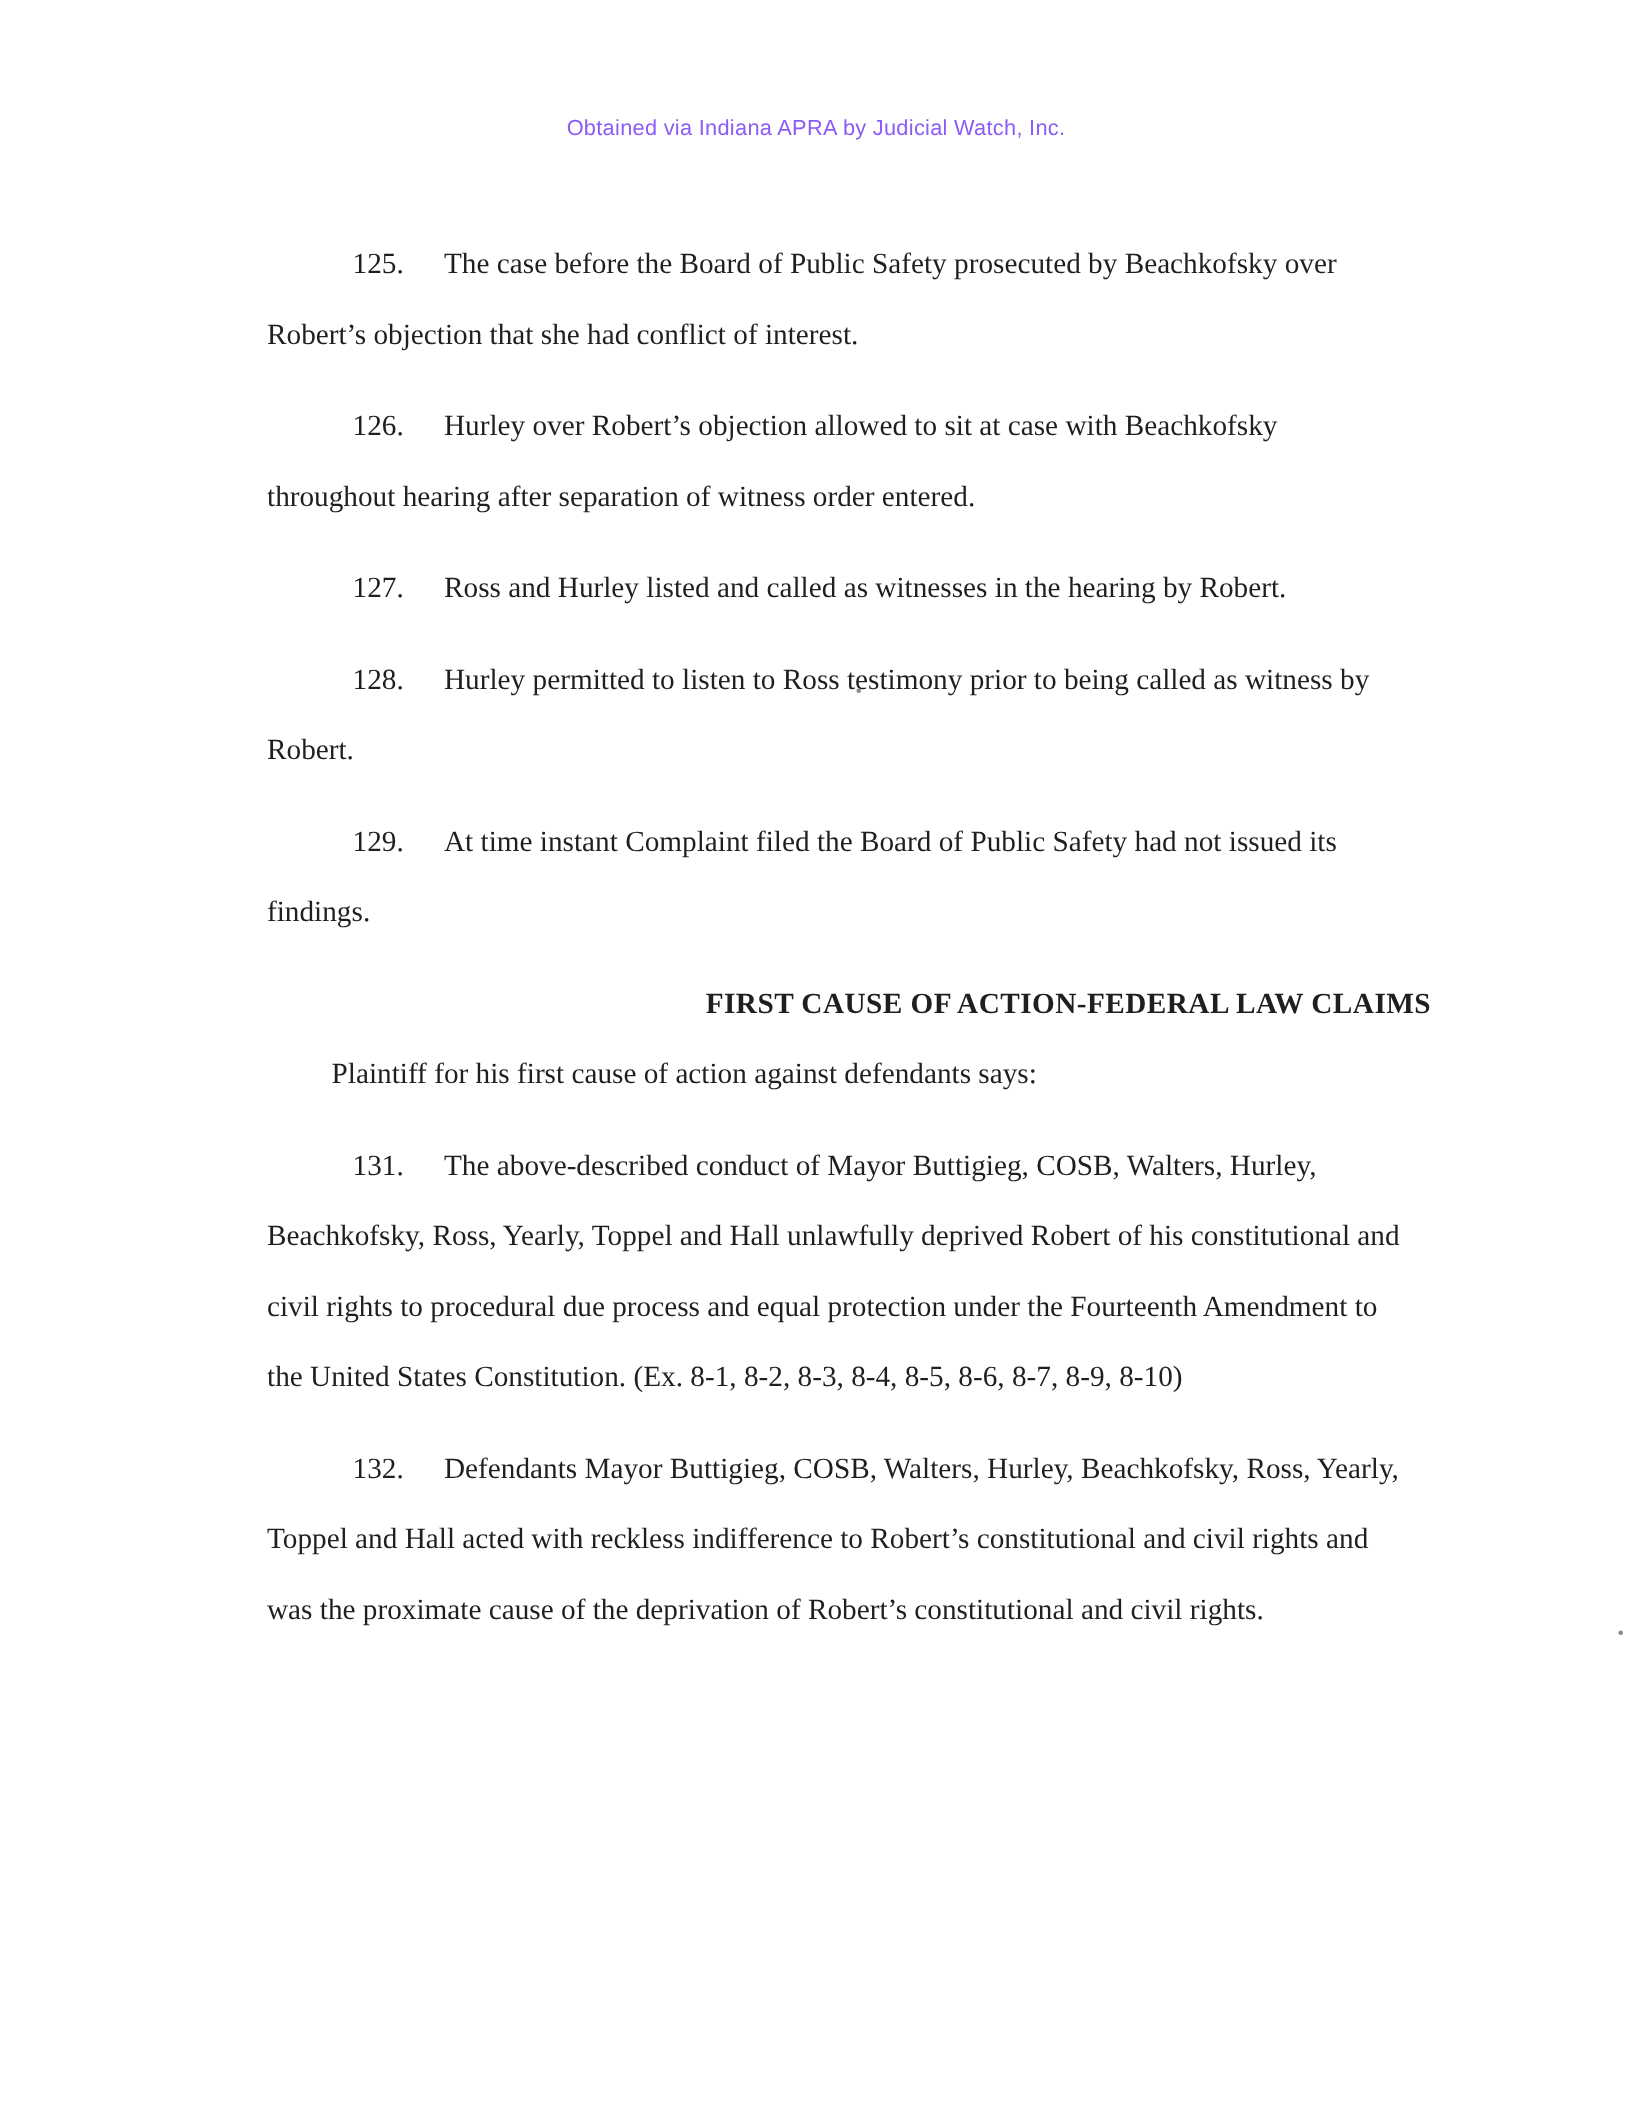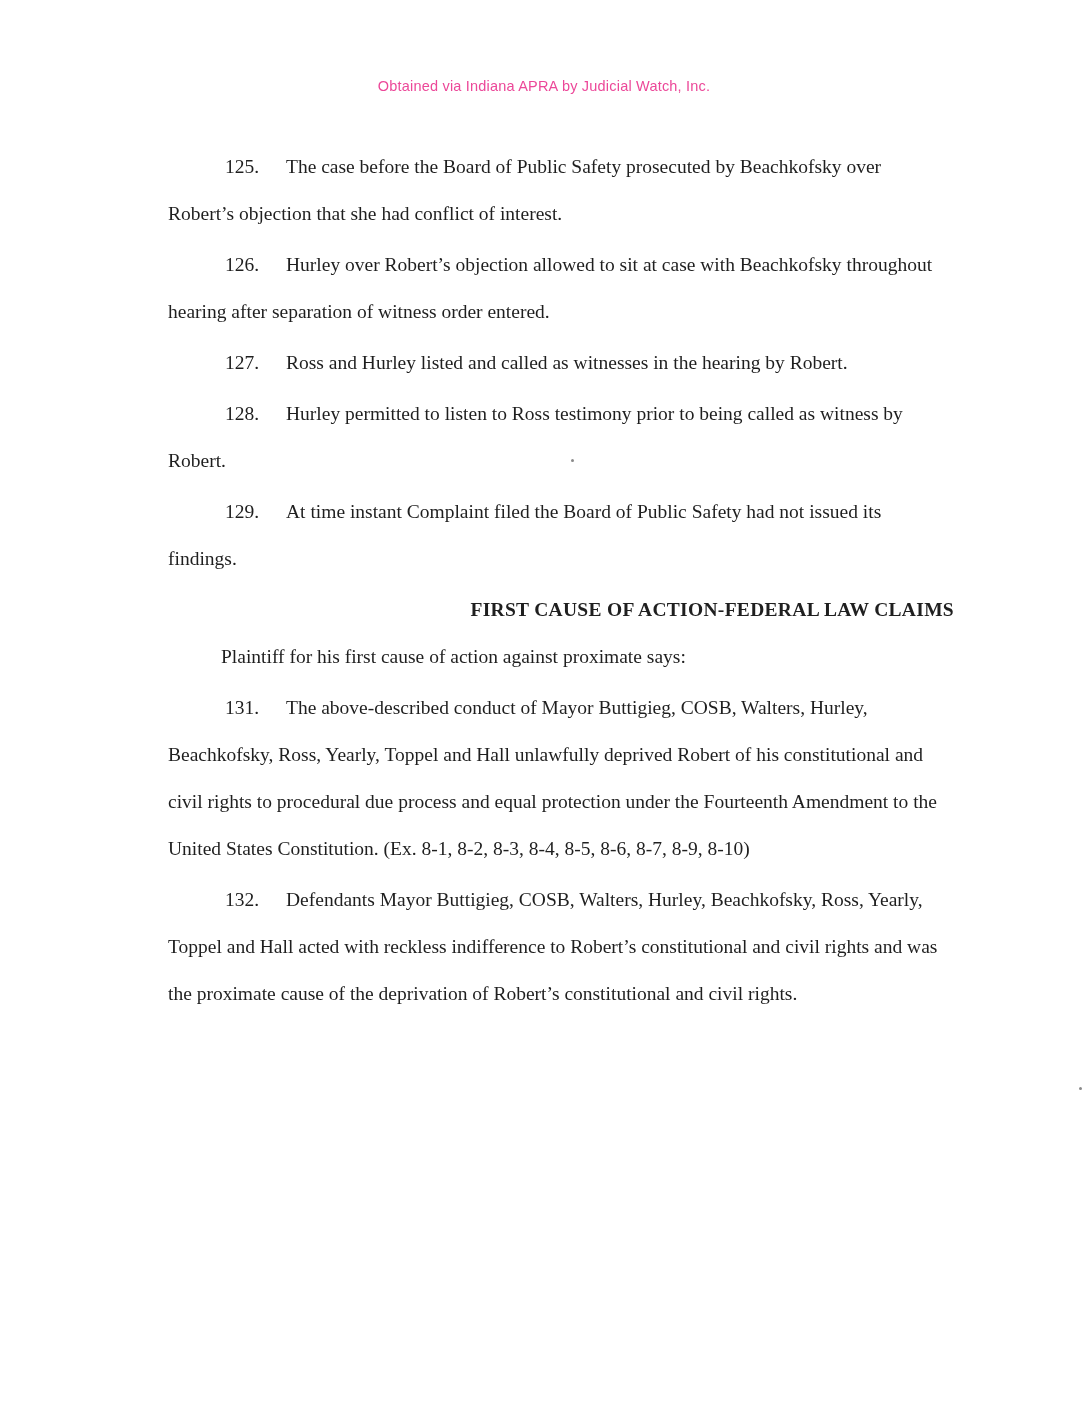--- a/index.html
+++ b/index.html
@@ -17,34 +17,34 @@
     color: #1f1f1f;
   }
   .watermark {
     position: absolute;
     top: 78px;
     left: 0;
     width: 1088px;
     text-align: center;
     font-family: "Liberation Sans", "DejaVu Sans", sans-serif;
     font-size: 14.5px;
-    color: #ec4899;
+    color: #8b5cf6;
     letter-spacing: 0.2px;
   }
   .body-column {
     position: absolute;
     top: 139px;
     left: 164px;
     width: 790px;
     font-size: 19.5px;
     line-height: 47px;
     text-align: left;
   }
   .legal-paragraph {
-    margin: 4px;
+    margin: 14px;
     text-indent: 57px;
   }
   .para-number {
     display: inline-block;
     width: 61px;
     text-indent: 0;
   }
   .section-heading {
     margin: 0;
     text-indent: 0;
@@ -80,21 +80,21 @@
     <p class="legal-paragraph"><span class="para-number">126.</span><span>Hurley over Robert’s objection allowed to sit at case with Beachkofsky throughout hearing after separation of witness order entered.</span></p>
 
     <p class="legal-paragraph"><span class="para-number">127.</span><span>Ross and Hurley listed and called as witnesses in the hearing by Robert.</span></p>
 
     <p class="legal-paragraph"><span class="para-number">128.</span><span>Hurley permitted to listen to Ross testimony prior to being called as witness by Robert.</span></p>
 
     <p class="legal-paragraph"><span class="para-number">129.</span><span>At time instant Complaint filed the Board of Public Safety had not issued its findings.</span></p>
 
     <p class="section-heading">FIRST CAUSE OF ACTION-FEDERAL LAW CLAIMS</p>
 
-    <p class="intro-line">Plaintiff for his first cause of action against proximate says:</p>
+    <p class="intro-line">Plaintiff for his first cause of action against defendants says:</p>
 
 
     <p class="legal-paragraph"><span class="para-number">131.</span><span>The above-described conduct of Mayor Buttigieg, COSB, Walters, Hurley, Beachkofsky, Ross, Yearly, Toppel and Hall unlawfully deprived Robert of his constitutional and civil rights to procedural due process and equal protection under the Fourteenth Amendment to the United States Constitution. (Ex. 8-1, 8-2, 8-3, 8-4, 8-5, 8-6, 8-7, 8-9, 8-10)</span></p>
 
     <p class="legal-paragraph"><span class="para-number">132.</span><span>Defendants Mayor Buttigieg, COSB, Walters, Hurley, Beachkofsky, Ross, Yearly, Toppel and Hall acted with reckless indifference to Robert’s constitutional and civil rights and was the proximate cause of the deprivation of Robert’s constitutional and civil rights.</span></p>
 
 
   </div>
 
   <div class="scan-speck speck-1"></div>

